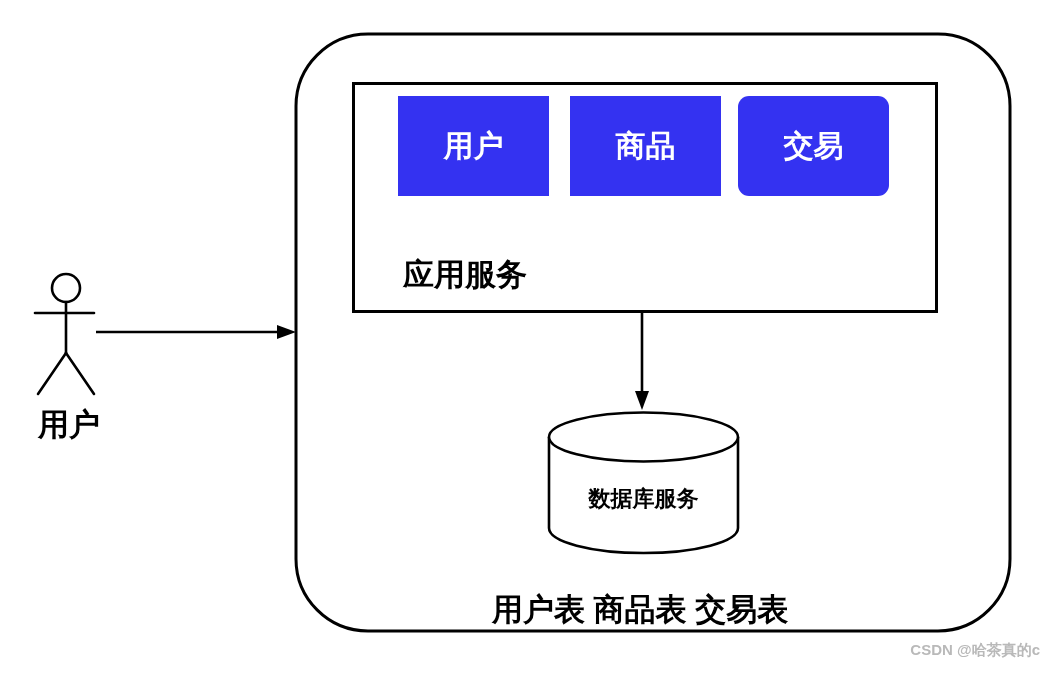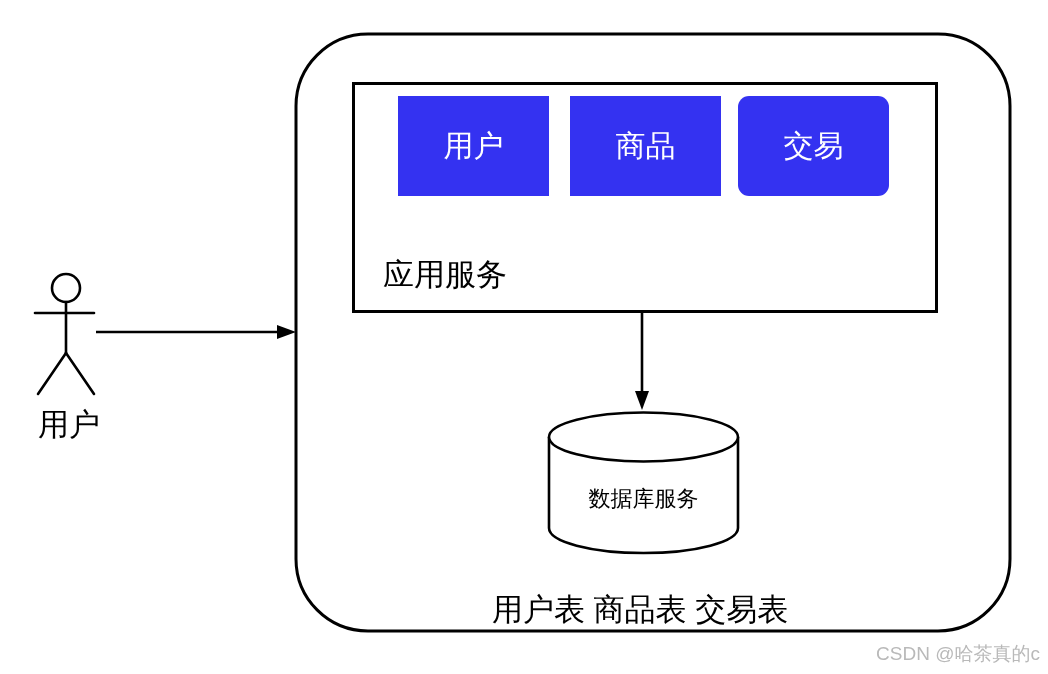--- a/index.html
+++ b/index.html
@@ -7,20 +7,21 @@
     padding: 0;
     background: #ffffff;
     font-family: "Liberation Sans", "DejaVu Sans", sans-serif;
   }
   #canvas {
     position: relative;
     width: 1048px;
     height: 674px;
     background: #ffffff;
     overflow: hidden;
+    font-weight: bold;
   }
   #lines-layer {
     position: absolute;
     left: 0; top: 0;
     width: 1048px;
     height: 674px;
   }
   .abs { position: absolute; }
   .label {
     color: #000000;
@@ -42,32 +43,32 @@
     background: var(--module-fill, #3432f1);
     color: var(--module-text, #ffffff);
     display: flex;
     align-items: center;
     justify-content: center;
     font-size: 30px;
   }
   #module-user    { left: 43px; }
   #module-product { left: 215px; }
   #module-trade   { left: 383px; border-radius: 11px; }
-  #app-service-label { left: 28px; top: 173px; position: absolute; text-align: center; }
+  #app-service-label { left: 48px; top: 173px; position: absolute; text-align: center; }
   #server-label   { left: 318px; top: 414px; }
   #db-label {
     left: 549px; top: 487px; width: 189px;
     text-align: center; font-size: 22px;
   }
   #tables-caption { left: 492px; top: 576px; margin-top: 17px; }
   #actor-label    { left: 38px;  top: 408px; }
   #watermark {
     right: 8px; top: 641px;
     color: var(--watermark, #b9b9b9);
-    font-size: 19px;
+    font-size: 15px;
     white-space: nowrap;
   }
 </style>
 </head>
 <body>
 
 <div id="canvas">
 
   <svg id="lines-layer" viewBox="0 0 1048 674" xmlns="http://www.w3.org/2000/svg">
 

